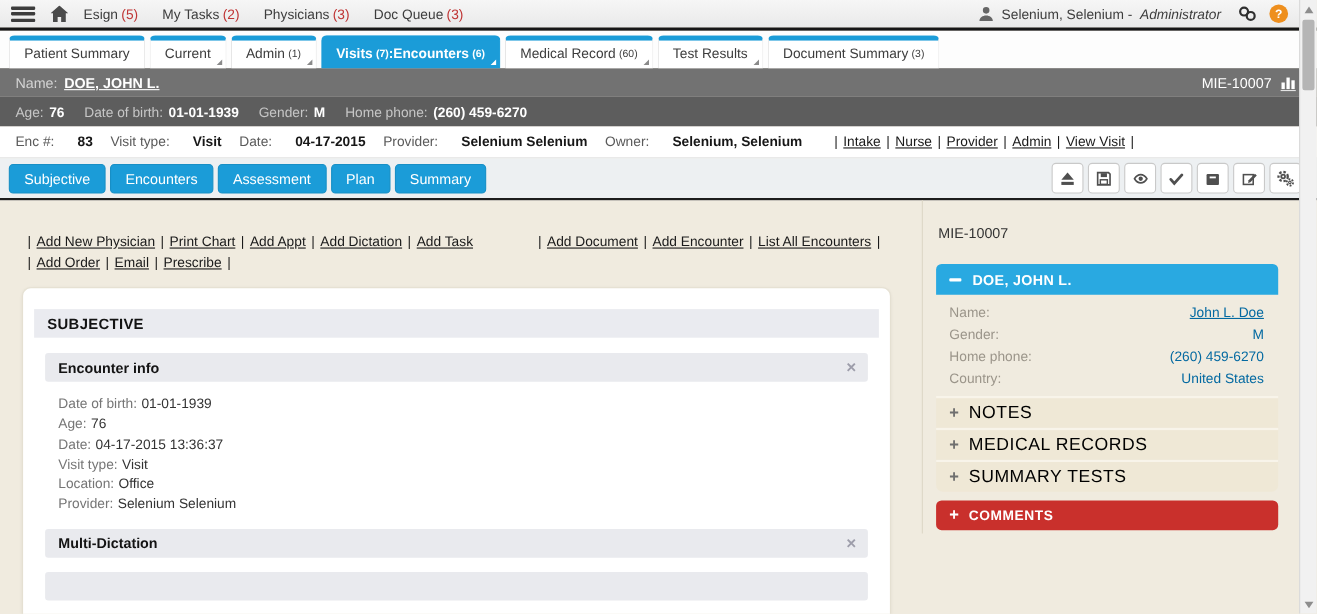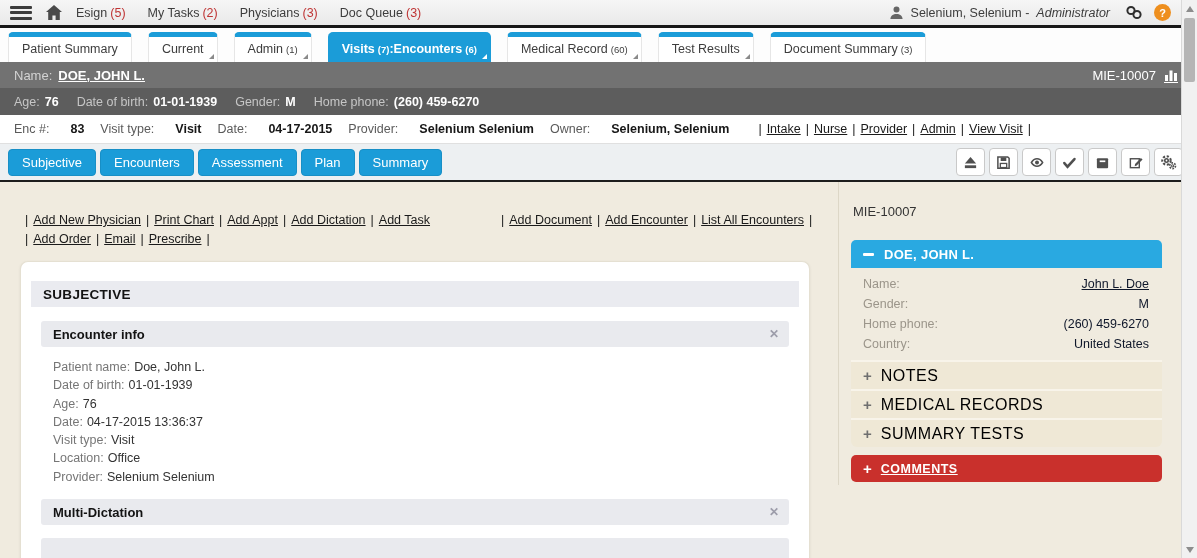--- a/index.html
+++ b/index.html
@@ -16,21 +16,21 @@
   .topmenu { display:flex; align-items:center; gap:22px; margin-left:14px; }
   .topmenu a { font-size:12.5px; color:#3d3d3d; text-decoration:none; cursor:pointer; white-space:nowrap; }
   .topmenu .cnt { color:#bf3434; font-style:normal; margin-left:3px; }
   .topbar-right { margin-left:auto; display:flex; align-items:center; gap:7px; }
   .username { font-size:12.5px; color:#3d3d3d; }
   .userrole { font-size:12.5px; color:#3d3d3d; font-style:italic; }
   .helpbtn { width:17px; height:17px; border-radius:50%; background:#ee8f1e; color:#fff; font-weight:bold;
              font-size:11px; display:inline-flex; align-items:center; justify-content:center; cursor:pointer; margin-left:4px; }
 
   
-  .tabstrip { height:34px; background:#fdfdfd; display:flex; align-items:flex-end; gap:16px; padding:3px 0 0 8px; }
+  .tabstrip { height:34px; background:#fdfdfd; display:flex; align-items:flex-end; gap:4px; padding:3px 0 0 8px; }
   .tab { position:relative; height:30px; background:#fff; border:1px solid #e6e6e6; border-bottom:none;
          border-top:5px solid #1b9cd8; border-radius:5px 5px 0 0; display:inline-flex; align-items:center;
          padding:0 13px 2px 13px; cursor:pointer; white-space:nowrap; }
   .tab .tlabel { font-size:12.5px; color:#3d3d3d; }
   .tab .tcount { font-size:9.5px; color:#3d3d3d; margin-left:3px; position:relative; top:1px; }
   .tab.active { background:#1b9cd8; border-color:#1b9cd8; }
   .tab.active .tlabel, .tab.active .tcount { color:#fff; font-weight:bold; }
   .tab .corner { position:absolute; right:3px; bottom:3px; width:0; height:0;
                  border-left:5px solid transparent; border-bottom:5px solid #8a8a8a; }
   .tab.active .corner { border-bottom-color:#fff; }
@@ -63,21 +63,21 @@
   .iconbtn { width:29px; height:28px; background:#fff; border:1px solid #c9c9c9; border-radius:4px;
              display:inline-flex; align-items:center; justify-content:center; cursor:pointer; }
 
   
   .main { height:303px; display:flex; }
   .content { position:relative; width:838px; padding:30px 0 0 20px; }
   .qlrow { position:relative; font-size:12.5px; line-height:17px; height:17px; color:#1a1a1a; }
   .qlrow .pipe { margin:0 5px; }
   .qlrow .qlink { color:#1a1a1a; text-decoration:underline; cursor:pointer; white-space:nowrap; }
   .qlgroup { display:inline; }
-  .qlright { position:absolute; left:476px; top:0; }
+  .qlright { position:absolute; left:464px; top:0; }
 
   .card { margin-top:13px; width:790px; height:330px; background:#fff; border:1px solid #e5e0d2;
           border-bottom:none; border-radius:8px 8px 0 0; box-shadow:0 1px 3px rgba(0,0,0,0.07); padding-top:19px; }
   .card-h1 { margin:0 10px 14px 10px; height:26px; background:#eaebf0; display:flex; align-items:center; padding-left:12px; }
   .card-h1 span { font-size:13.5px; font-weight:bold; color:#131313; letter-spacing:0.3px; }
   .panel-h { margin:0 20px; height:26px; background:#e9eaee; border-radius:3px; display:flex; align-items:center;
              justify-content:space-between; padding:0 10px 0 12px; }
   .panel-h .ptitle { font-size:13px; font-weight:bold; color:#131313; }
   .panel-h .close { font-size:12px; font-weight:bold; color:#9d9daa; cursor:pointer; }
   .efields { margin:11px 0 13px 32px; }
@@ -88,32 +88,32 @@
   
   .sidebar { width:343px; border-left:1px solid #ddd7c7; padding:22px 0 0 12px; }
   .sb-id { font-size:13px; color:#333; margin:0 0 20px 2px; height:16px; }
   .sb-head { width:311px; height:28px; background:#29a9e1; border-radius:5px 5px 0 0; display:flex; align-items:center;
              gap:10px; padding-left:12px; cursor:pointer; }
   .sb-head .minus { width:11px; height:3px; background:#fff; border-radius:1px; }
   .sb-head .htext { color:#fff; font-weight:bold; font-size:13px; letter-spacing:0.3px; }
   .sb-rows { width:311px; padding:6px 13px 6px 12px; }
   .sb-row { display:flex; justify-content:space-between; align-items:baseline; line-height:20px; }
   .sb-row .flabel { font-size:12.5px; color:#9b958a; }
-  .sb-row .fvalue { font-size:12.5px; color:#0f172a;text-align:center; }
+  .sb-row .fvalue { font-size:12.5px; color:#0369a1;text-align:center; }
   .sb-row .fvalue.link { text-decoration:underline; cursor:pointer; }
   .sb-sec { width:311px; height:29px; background:#efe8d6; display:flex; align-items:center; gap:9px;
             padding-left:12px; cursor:pointer; border-top:2px solid #f8f4ea; }
   .sb-sec:first-of-type { border-top:1px solid #d5cfbd; }
   .sb-sec.last { border-radius:0 0 6px 6px; }
   .sb-sec .plus { color:#6f6f6f; font-weight:bold; font-size:15px; line-height:1; }
   .sb-sec .stext { color:#000000; font-weight:normal; font-size:16px; letter-spacing:0.5px; }
   .sb-comments { width:311px; height:27px; margin-top:8px; background:#c9302c; border-radius:5px; display:flex;
                  align-items:center; gap:9px; padding-left:12px; cursor:pointer; }
   .sb-comments .plus { color:#fff; font-weight:bold; font-size:15px; line-height:1; }
-  .sb-comments .ctext { color:#fff; font-weight:bold; font-size:12.5px; letter-spacing:0.5px;text-decoration:underline; }
+  .sb-comments .ctext { color:#fff; font-weight:bold; font-size:12.5px; letter-spacing:0.5px; }
 
   
   .vscroll { position:absolute; top:0; right:0; width:16px; height:558px; background:#f1f1f1; border-left:1px solid #d9d9d9; z-index:40; }
   .vs-up, .vs-down { position:absolute; left:0; width:15px; height:15px; display:flex; align-items:center; justify-content:center; cursor:pointer; }
   .vs-up { top:1px; } .vs-down { bottom:1px; }
   .vs-up i { width:0; height:0; border-left:4px solid transparent; border-right:4px solid transparent; border-bottom:6px solid #8d8d8d; }
   .vs-down i { width:0; height:0; border-left:4px solid transparent; border-right:4px solid transparent; border-top:6px solid #8d8d8d; }
   .vs-thumb { position:absolute; top:18px; left:2px; width:11px; height:64px; background:#b5b5b5; border-radius:2px; cursor:grab; }
 
   svg { display:block; }
@@ -345,21 +345,20 @@
       <div class="card">
         <div class="card-h1">
           <span>SUBJECTIVE</span>
         </div>
 
         <div class="panel-h">
           <span class="ptitle">Encounter info</span>
           <span class="close">✕</span>
         </div>
         <div class="efields">
-          <div class="efield"><span class="flabel">Patient name:</span><span class="fvalue">Doe, John L.</span></div>
           <div class="efield"><span class="flabel">Date of birth:</span><span class="fvalue">01-01-1939</span></div>
           <div class="efield"><span class="flabel">Age:</span><span class="fvalue">76</span></div>
           <div class="efield"><span class="flabel">Date:</span><span class="fvalue">04-17-2015 13:36:37</span></div>
           <div class="efield"><span class="flabel">Visit type:</span><span class="fvalue">Visit</span></div>
           <div class="efield"><span class="flabel">Location:</span><span class="fvalue">Office</span></div>
           <div class="efield"><span class="flabel">Provider:</span><span class="fvalue">Selenium Selenium</span></div>
         </div>
 
         <div class="panel-h">
           <span class="ptitle">Multi-Dictation</span>

